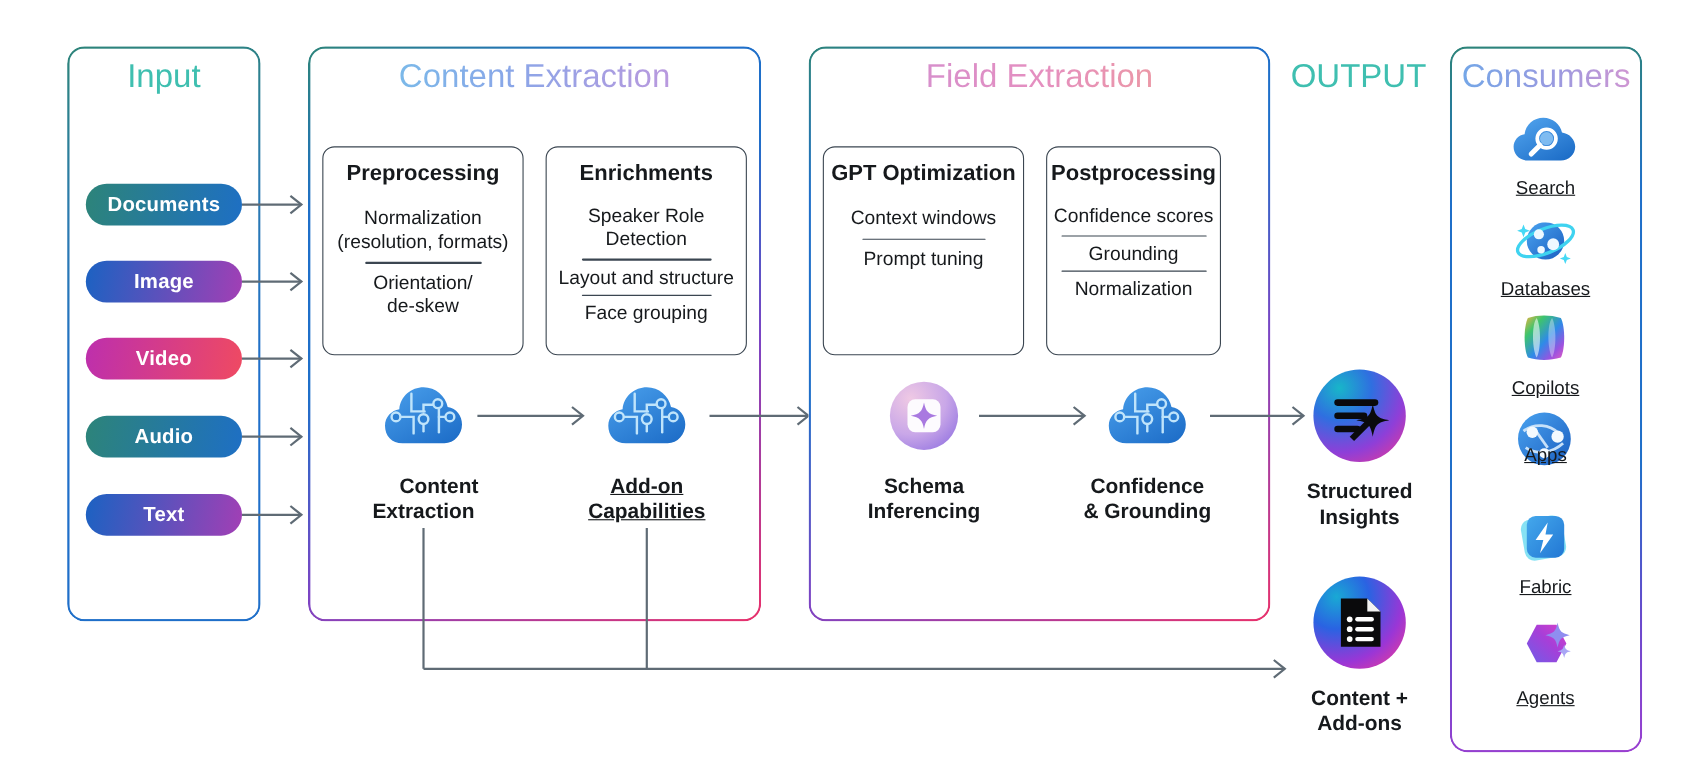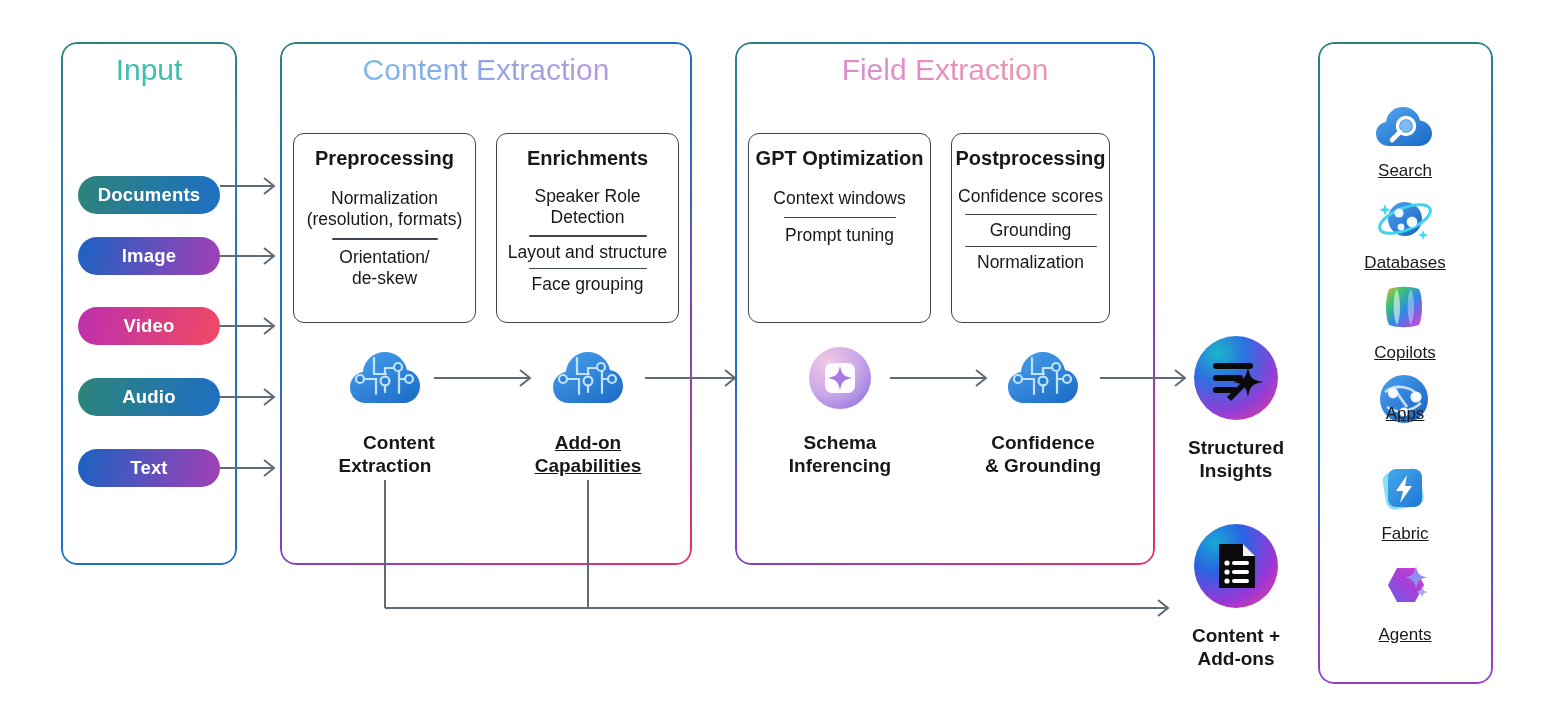--- a/index.html
+++ b/index.html
@@ -120,21 +120,21 @@
       </linearGradient>
     </defs>
   </svg>
 
   <div class="gpanel" style="left:61px;top:42px;width:176px;height:523px;">
     <div class="ginner"></div>
     <div class="gborder" style="background:linear-gradient(168deg,#2d8479 0%,#2c7bb0 28%,#1f6fc9 58%,#1f6fc9 100%);"></div>
   </div>
   <div class="sectitle" style="left:61px;top:53px;width:176px;color:#3fbfb0;">Input</div>
 
-  <div class="pill" style="left:78px;top:176px;width:142px;background:linear-gradient(100deg,#2d8479 0%,#1e6fc4 100%);">
+  <div class="pill" style="left:78px;top:167px;width:142px;background:linear-gradient(100deg,#2d8479 0%,#1e6fc4 100%);">
     <span>Documents</span>
   </div>
   <div class="pill" style="left:78px;top:237px;width:142px;background:linear-gradient(100deg,#1b62c2 0%,#a23fb5 100%);">
     <span>Image</span>
   </div>
   <div class="pill" style="left:78px;top:307px;width:142px;background:linear-gradient(100deg,#bd2fad 0%,#ef4a62 100%);">
     <span>Video</span>
   </div>
   <div class="pill" style="left:78px;top:378px;width:142px;background:linear-gradient(100deg,#2d8479 0%,#1e6fc4 100%);">
     <span>Audio</span>
@@ -330,20 +330,21 @@
     </g>
   </svg>
 
   <svg class="abs" style="left:1100px;top:368px;width:95px;height:20px;">
     <g stroke="#5f6b75" stroke-width="2" fill="none">
       <path d="M0,10 H85"></path>
         <path d="M75,2 L85,10 L75,18"></path>
     </g>
   </svg>
 
+  <div class="sectitle" style="left:1160px;top:53px;width:150px;color:#3fbfb0;">OUTPUT</div>
 
   <div class="iconwrap" style="left:1193px;top:335px;width:86px;height:86px;">
     <svg viewBox="0 0 86 86" width="86" height="86">
       <circle cx="43" cy="43" r="42" fill="url(#gInsights)"></circle>
       <g fill="#0a0a0c">
         <rect x="20" y="28" width="40" height="6" rx="3"></rect>
         <rect x="20" y="40" width="30" height="6" rx="3"></rect>
         <rect x="20" y="52" width="24" height="6" rx="3"></rect>
         <path d="M34,62 L52,44 L56,48 L38,66 Z"></path>
         <path d="M55,32 C57,43 59,45 70,47 C59,49 57,51 55,62 C53,51 51,49 40,47 C51,45 53,43 55,32 Z"></path>
@@ -383,20 +384,21 @@
       <path d="M210,0 V128"></path>
       <path d="M7,128 H790"></path>
       <path d="M780,120 L790,128 L780,136"></path>
     </g>
   </svg>
 
   <div class="gpanel" style="left:1318px;top:42px;width:175px;height:642px;">
     <div class="ginner"></div>
     <div class="gborder" style="background:linear-gradient(175deg,#2d8479 0%,#1f6fc9 22%,#1f6fc9 60%,#6a49cc 82%,#9a3fd0 100%);"></div>
   </div>
+  <div class="sectitle" style="left:1318px;top:53px;width:175px;background-image:linear-gradient(90deg,#6fa8e8 0%,#9a9ae0 55%,#d895d0 100%);">Consumers</div>
 
   <div class="iconwrap" style="left:1375px;top:105px;width:60px;height:44px;">
     <svg viewBox="0 0 60 44" width="60" height="44">
       <path d="M14,41 C6,41 1,35 1,28.5 C1,22.5 5.5,17.5 11,17 C12,8 19.5,2 28,2 C36.5,2 43.5,8 45,15.5 C52,16.5 57,22 57,28.5 C57,35.5 51,41 44,41 Z" fill="url(#gCloudSearch)"></path>
       <circle cx="31" cy="21" r="8.5" fill="none" stroke="#ffffff" stroke-width="3.4"></circle>
       <path d="M25,27 L17,35" stroke="#ffffff" stroke-width="4.6" stroke-linecap="round"></path>
       <circle cx="31" cy="21" r="6" fill="#8cc4f5" opacity="0.85"></circle>
     </svg>
   </div>
   <div class="conslabel" style="left:1325px;top:161px;width:160px;">Search</div>

